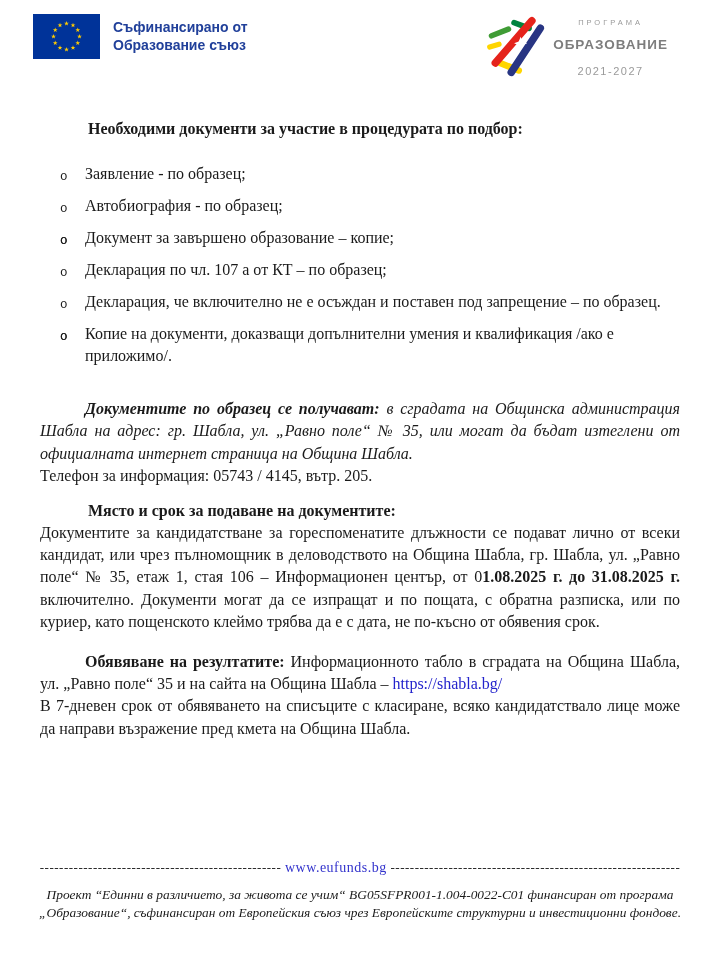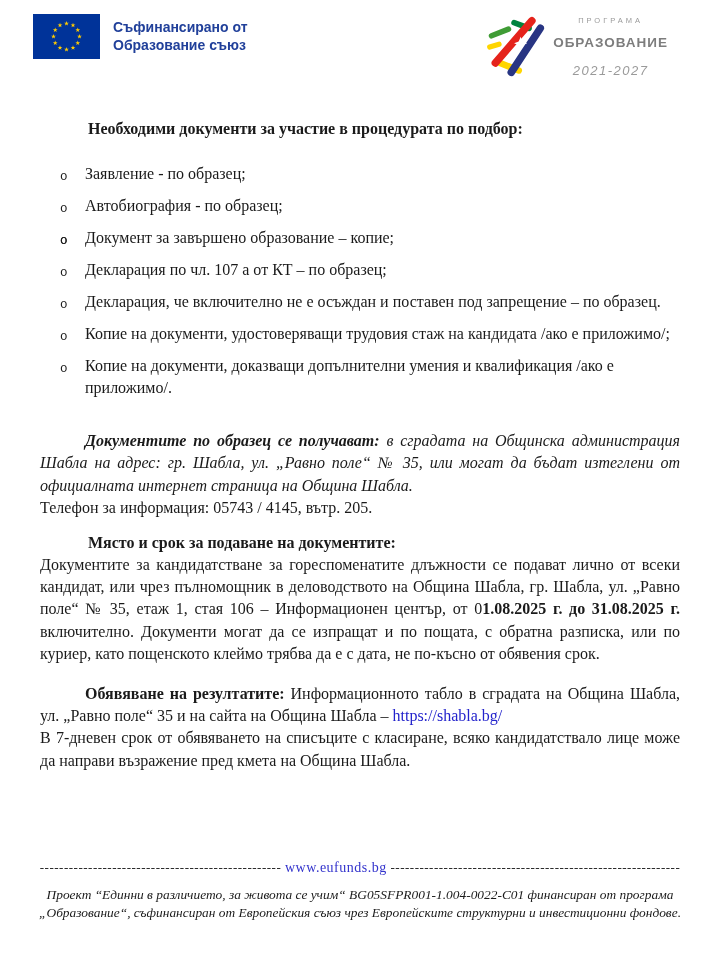--- a/index.html
+++ b/index.html
@@ -20,21 +20,21 @@
     font-weight:bold;color:#21409a;font-size:14px;line-height:1.25;
   }
   .prog-block{display:flex;align-items:center;gap:8px;margin-top:2px;}
   .prog-logo{display:block;}
   .prog-text{
     font-family:"Liberation Sans","DejaVu Sans",sans-serif;
     text-align:center;color:#8a8a8a;
   }
   .prog-small{font-size:7.5px;letter-spacing:3px;color:#9a9a9a;}
   .prog-main{font-size:13.5px;font-weight:bold;letter-spacing:1px;color:#7d7d7d;margin-top:10px;}
-  .prog-years{font-size:13px;letter-spacing:1.5px;color:#9a9a9a;margin-top:13px;font-style:italic;}
+  .prog-years{font-size:11px;letter-spacing:1.5px;color:#9a9a9a;margin-top:13px;}
   
   .doc{position:absolute;top:118px;left:40px;width:640px;}
   .h-lead{font-weight:bold;padding-left:48px;line-height:22px;margin:0 0 0 0;}
   .doc ul{list-style:none;margin:23px 0 0 0;padding:0;}
   .doc li{
     position:relative;padding-left:45px;margin-bottom:10px;
     line-height:22px;
   }
   .bullet{
     position:absolute;left:20px;top:3px;
@@ -112,21 +112,21 @@
 
   <p class="h-lead">Необходими документи за участие в процедурата по подбор:</p>
 
   <ul>
     <li><span class="bullet">o</span><span>Заявление - по образец;</span></li>
     <li><span class="bullet">o</span><span>Автобиография - по образец;</span></li>
     <li><span class="bullet">o</span></li>
     <li><span class="bullet">o</span><span>Документ за завършено образование – копие;</span></li>
     <li><span class="bullet">o</span><span>Декларация по чл. 107 а от КТ – по образец;</span></li>
     <li><span class="bullet">o</span><span>Декларация, че включително не е осъждан и поставен под запрещение – по образец.</span></li>
-    <li><span class="bullet">o</span><span>Копие на документи, удостоверяващи трудовия стаж на кандидата /ако е приложимо/;</span></li>
+    <li><span class="bullet">o</span></li>
     <li><span class="bullet">o</span><span>Копие на документи, доказващи допълнителни умения и квалификация /ако е приложимо/.</span></li>
   </ul>
 
   <p class="para indent mt-p1"><span class="bold">Документите по образец се получават:</span><span> в сградата на Общинска администрация Шабла на адрес: гр. Шабла, ул. „Равно поле“ № 35, или могат да бъдат изтеглени от официалната интернет страница на Община Шабла.</span></p>
   <div class="phone-line">Телефон за информация: 05743 / 4145, вътр. 205.</div>
 
   <p class="h-lead mt-h2">Място и срок за подаване на документите:</p>
   <p class="para"><span>Документите за кандидатстване за гореспоменатите длъжности се подават лично от всеки кандидат, или чрез пълномощник в деловодството на Община Шабла, гр. Шабла, ул. „Равно поле“ № 35, етаж 1, стая 106 – Информационен център, от 0</span><span class="bold">1.08.2025 г. до 31.08.2025 г.</span><span> включително. Документи могат да се изпращат и по пощата, с обратна разписка, или по куриер, като пощенското клеймо трябва да е с дата, не по-късно от обявения срок.</span></p>
 
   <p class="para indent mt-p3"><span class="bold">Обявяване на резултатите:</span><span> Информационното табло в сградата на Община Шабла, ул. „Равно поле“ 35 и на сайта на Община Шабла – </span><a class="link">https://shabla.bg/</a></p>

